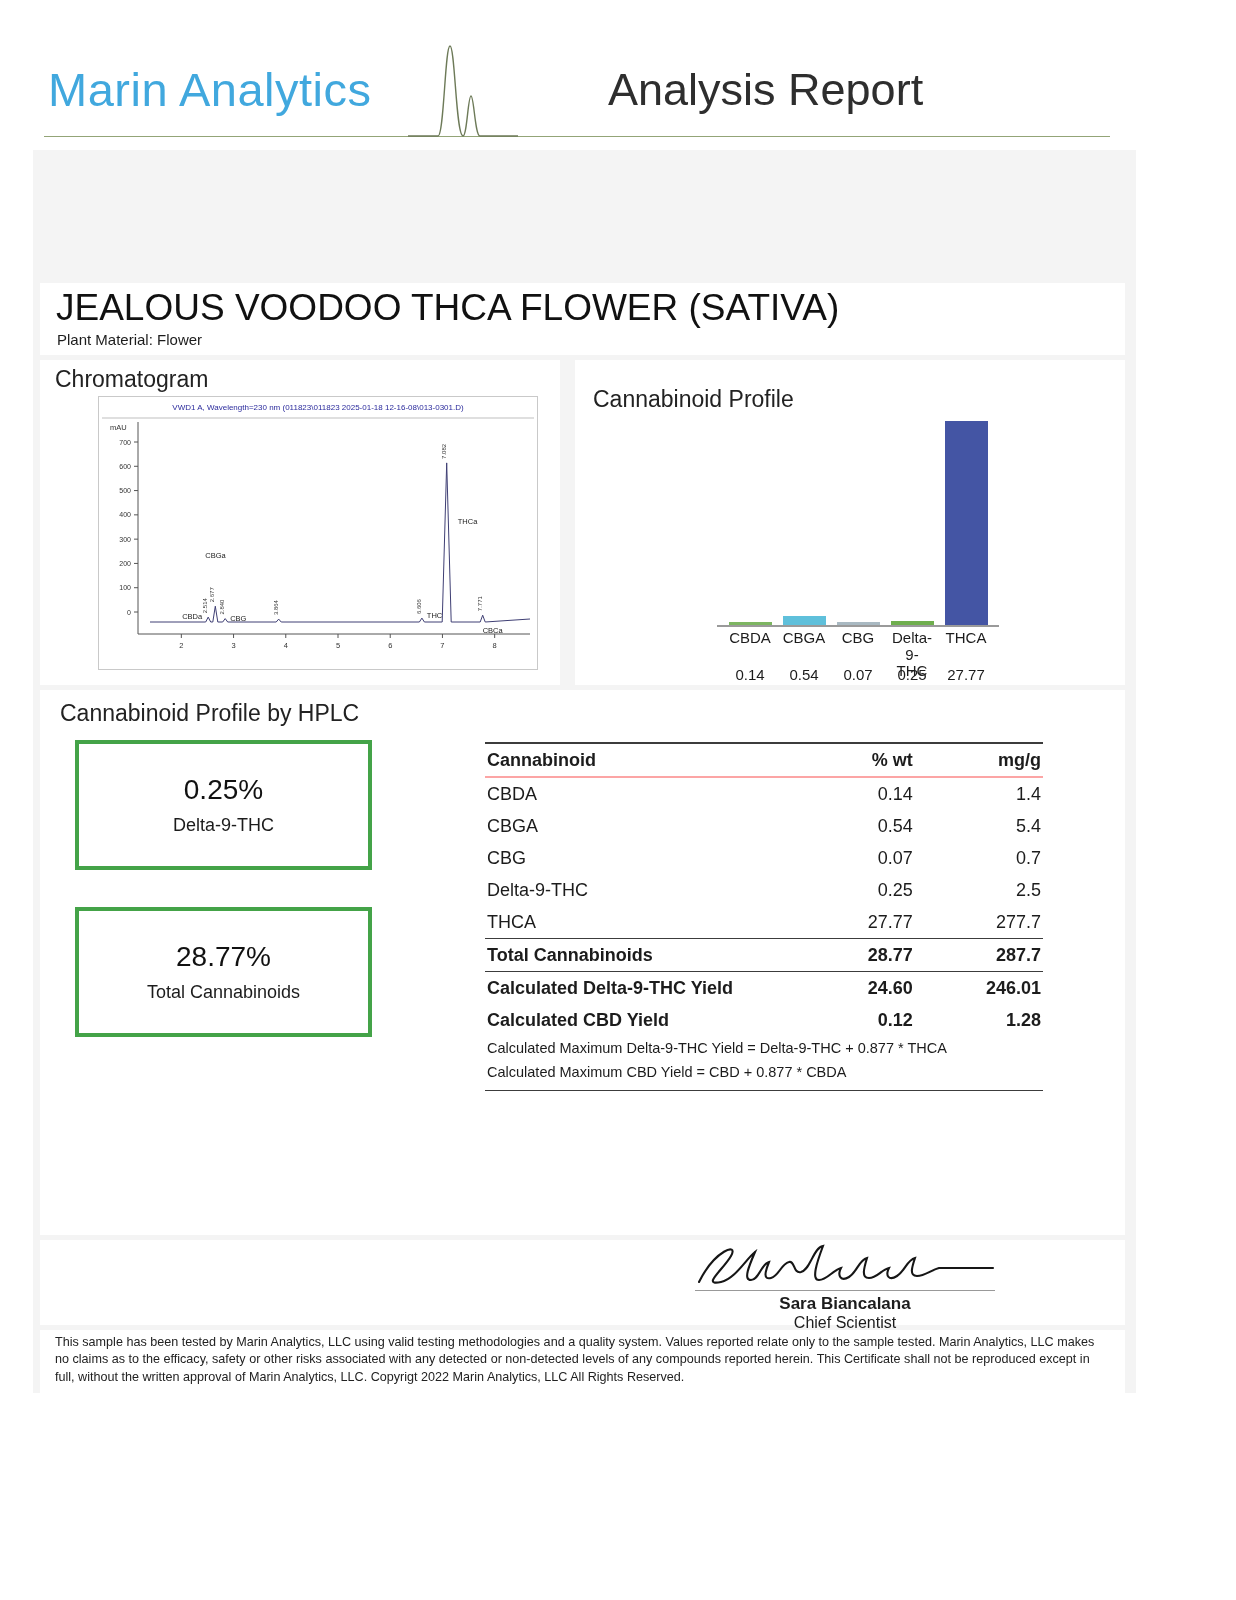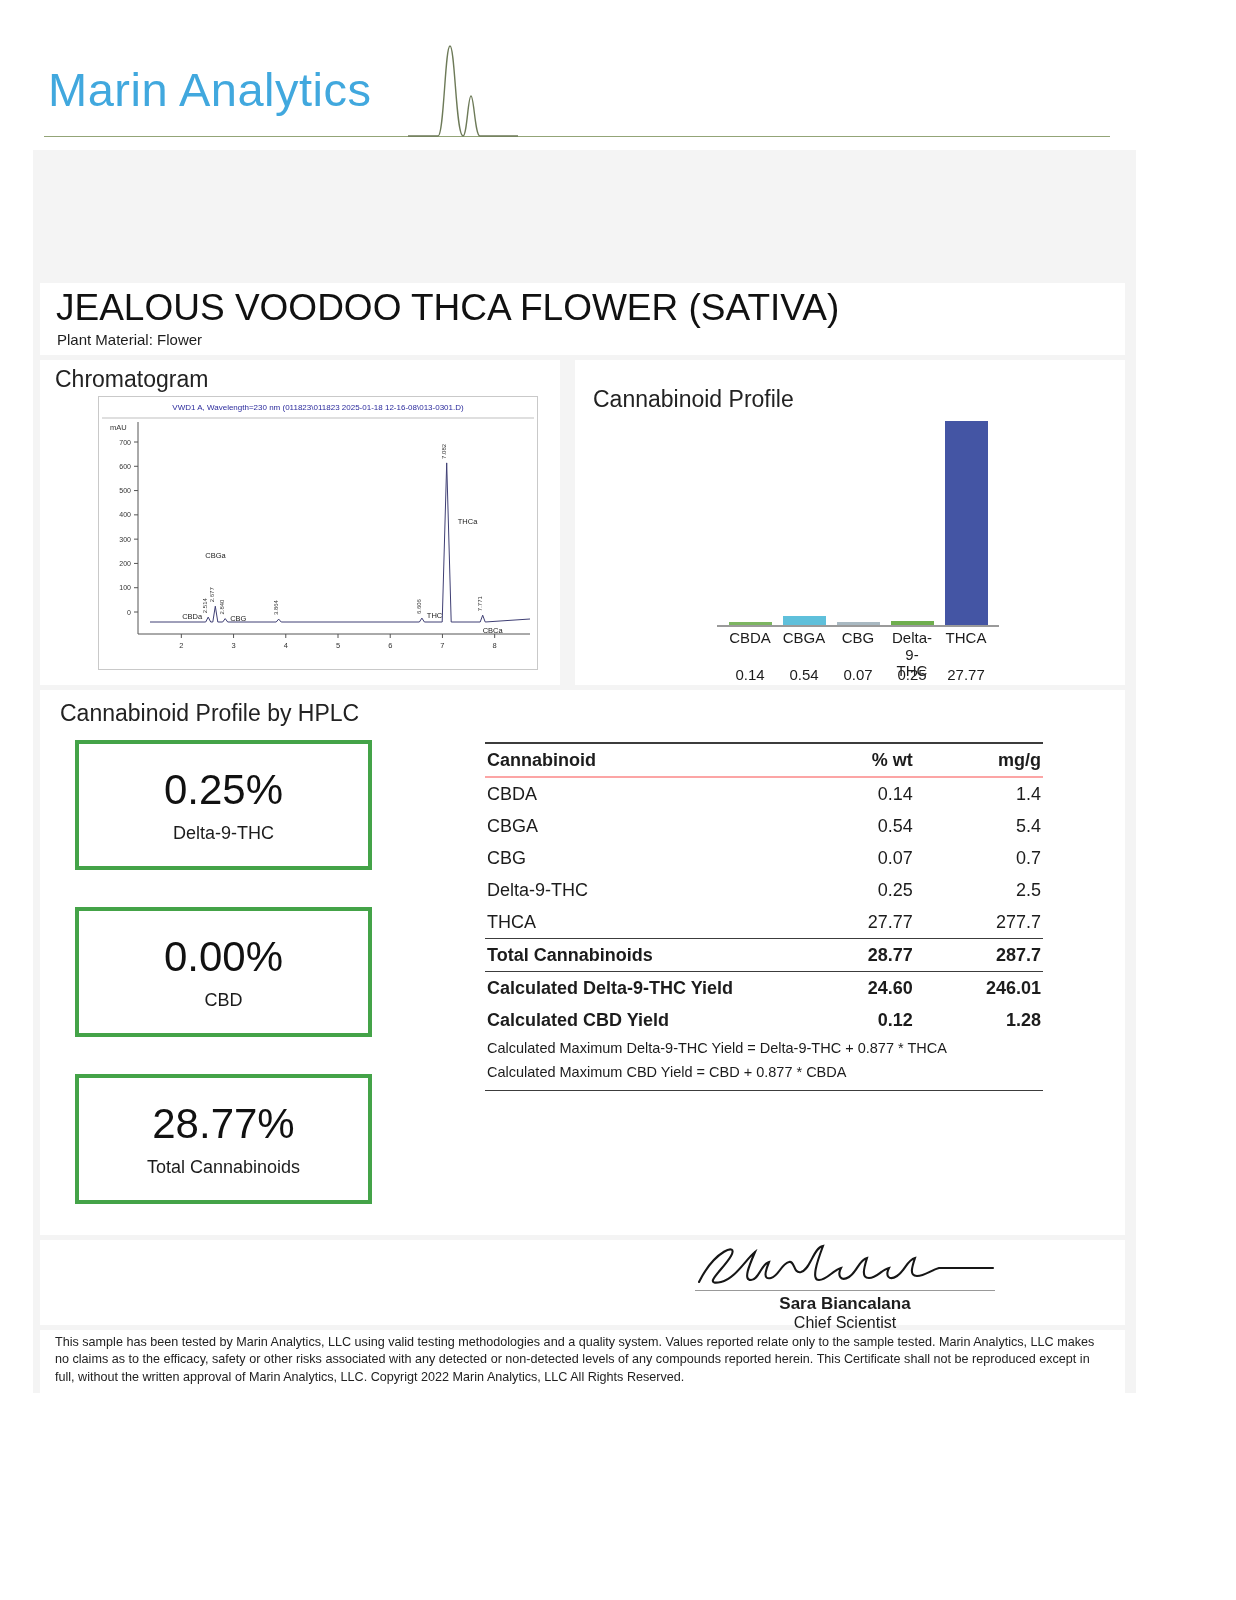--- a/index.html
+++ b/index.html
@@ -38,21 +38,21 @@
   .ticks-row{position:absolute;left:142px;top:270px;width:282px;display:flex;justify-content:center;gap:11px;}
   .ticks-row div{width:43px;text-align:center;font-size:15px;white-space:pre-line;line-height:1.1;}
   .vals-row{position:absolute;left:142px;top:306px;width:282px;display:flex;justify-content:center;gap:11px;}
   .vals-row div{width:43px;text-align:center;font-size:15px;}
   
   .card-hplc{left:40px;top:690px;width:1085px;height:545px;}
   .card-hplc .section-h{position:absolute;left:20px;top:10px;}
   .boxes{position:absolute;left:35px;top:50px;width:300px;}
   .green-box{width:289px;height:122px;border:4px solid #44a348;margin-bottom:37px;
              display:flex;flex-direction:column;align-items:center;justify-content:center;}
-  .green-box .big{font-size:42px;color:#111;text-align:center;}
+  .green-box .big{font-size:28px;color:#111;text-align:center;}
   .green-box .sub{font-size:18px;margin-top:9px;}
   .rtable{position:absolute;left:445px;top:52px;width:558px;border-collapse:collapse;font-size:18px;}
   .rtable th,.rtable td{padding:5.5px 2px;font-weight:normal;}
   .rtable .c1{text-align:left;width:300px;}
   .rtable .c2{text-align:right;width:130px;padding-right:18px;}
   .rtable .c3{text-align:right;width:110px;}
   .rtable thead th{font-weight:bold;border-top:2px solid #3c3c3c;border-bottom:2px solid #fca5a5;}
   .rtable tr.sep td{border-top:1.6px solid #3c3c3c;}
   .rtable tr.bold td{font-weight:bold;}
   .rtable tr.note td{font-size:14.5px;padding:4px 2px;}
@@ -76,20 +76,21 @@
 
 <div class="page">
 
   <div class="brand">Marin Analytics</div>
   <div class="header-rule"></div>
   <div class="peak-logo">
     <svg width="110" height="100" viewBox="0 0 110 100">
       <path d="M0,98 L30,98 C36,98 37,8 42,8 C47,8 48,98 55,98 C59,98 60,58 63,58 C66,58 67,98 72,98 L110,98" fill="none" stroke="#6d7a58" stroke-width="1.4"></path>
     </svg>
   </div>
+  <div class="report-title">Analysis Report</div>
 
   <div class="backdrop"></div>
 
 
   <div class="card card-title">
     <div class="product-title">JEALOUS VOODOO THCA FLOWER (SATIVA)</div>
     <div class="plant-material">Plant Material: Flower</div>
   </div>
 
   <div class="card card-chrom">
@@ -177,24 +178,20 @@
   </div>
 
   <div class="card card-hplc">
     <div class="section-h">Cannabinoid Profile by HPLC</div>
     <div class="boxes" id="summaryBoxes">
         <div class="green-box">
           <div class="big">0.25%</div>
           <div class="sub">Delta-9-THC</div>
         </div>
         <div class="green-box">
-          <div class="big">0.00%</div>
-          <div class="sub">CBD</div>
-        </div>
-        <div class="green-box">
           <div class="big">28.77%</div>
           <div class="sub">Total Cannabinoids</div>
         </div>
       </div>
     <table class="rtable">
       <thead>
         <tr>
           <th class="c1">Cannabinoid</th>
           <th class="c2">% wt</th>
           <th class="c3">mg/g</th>

